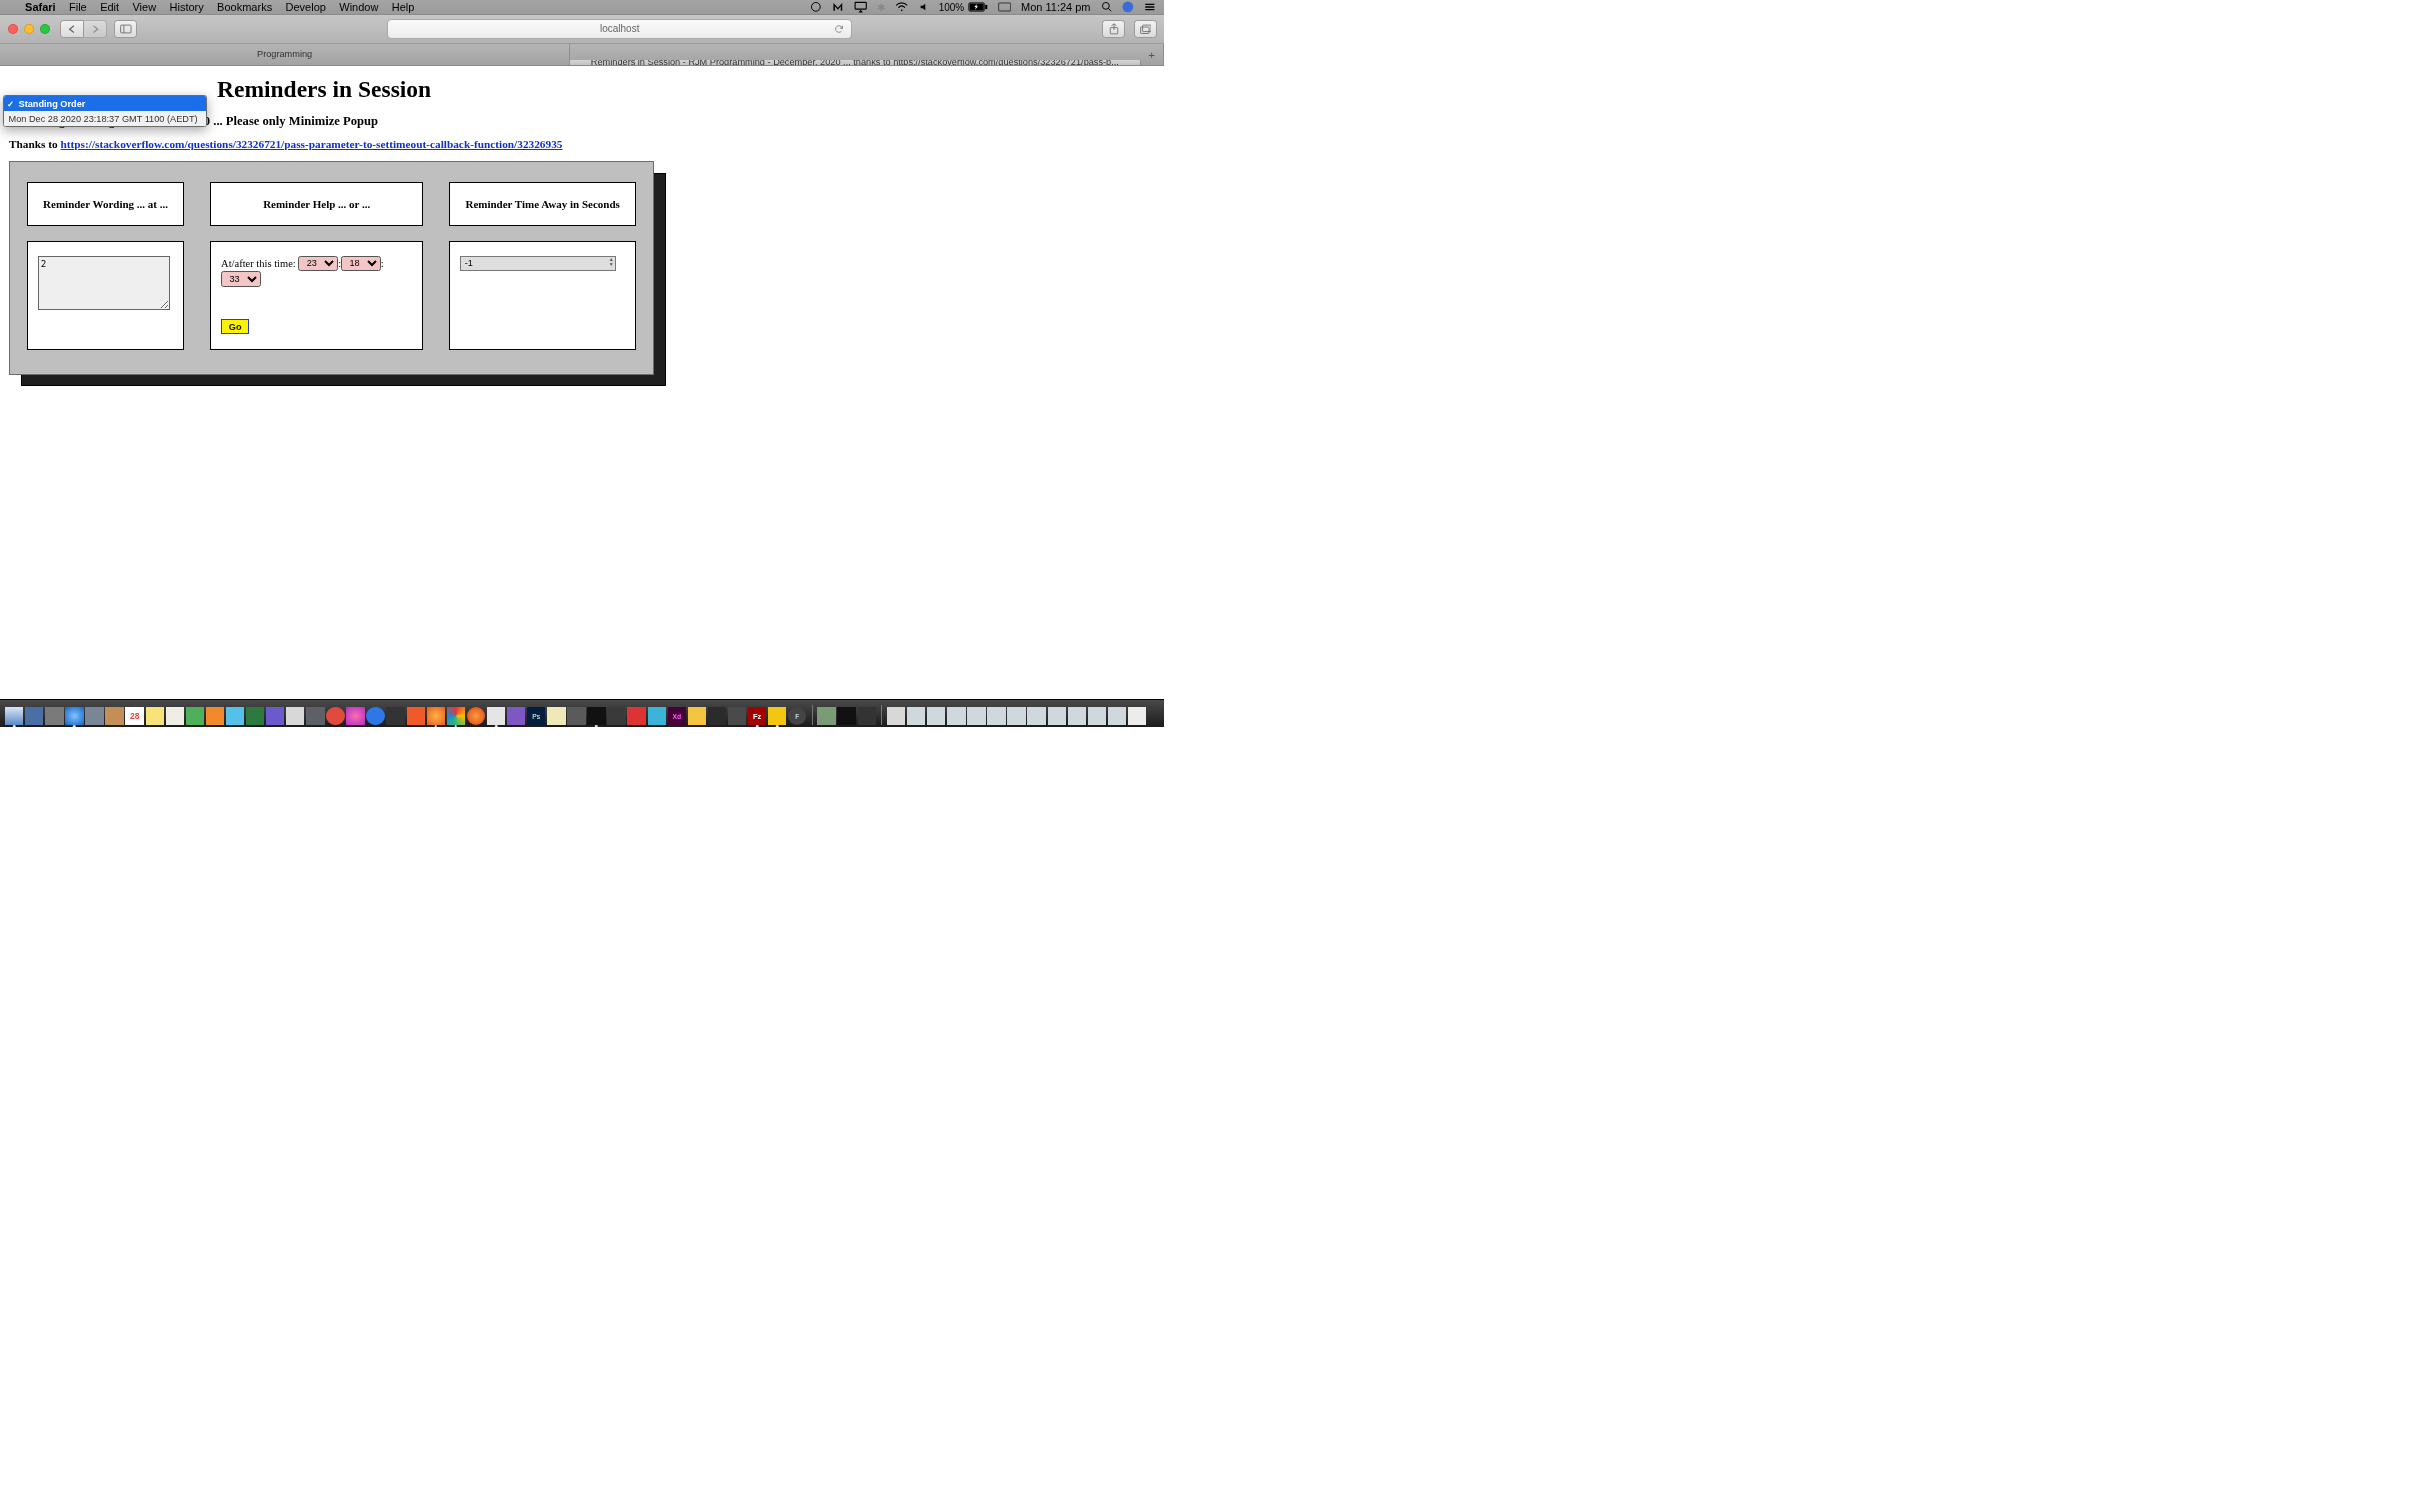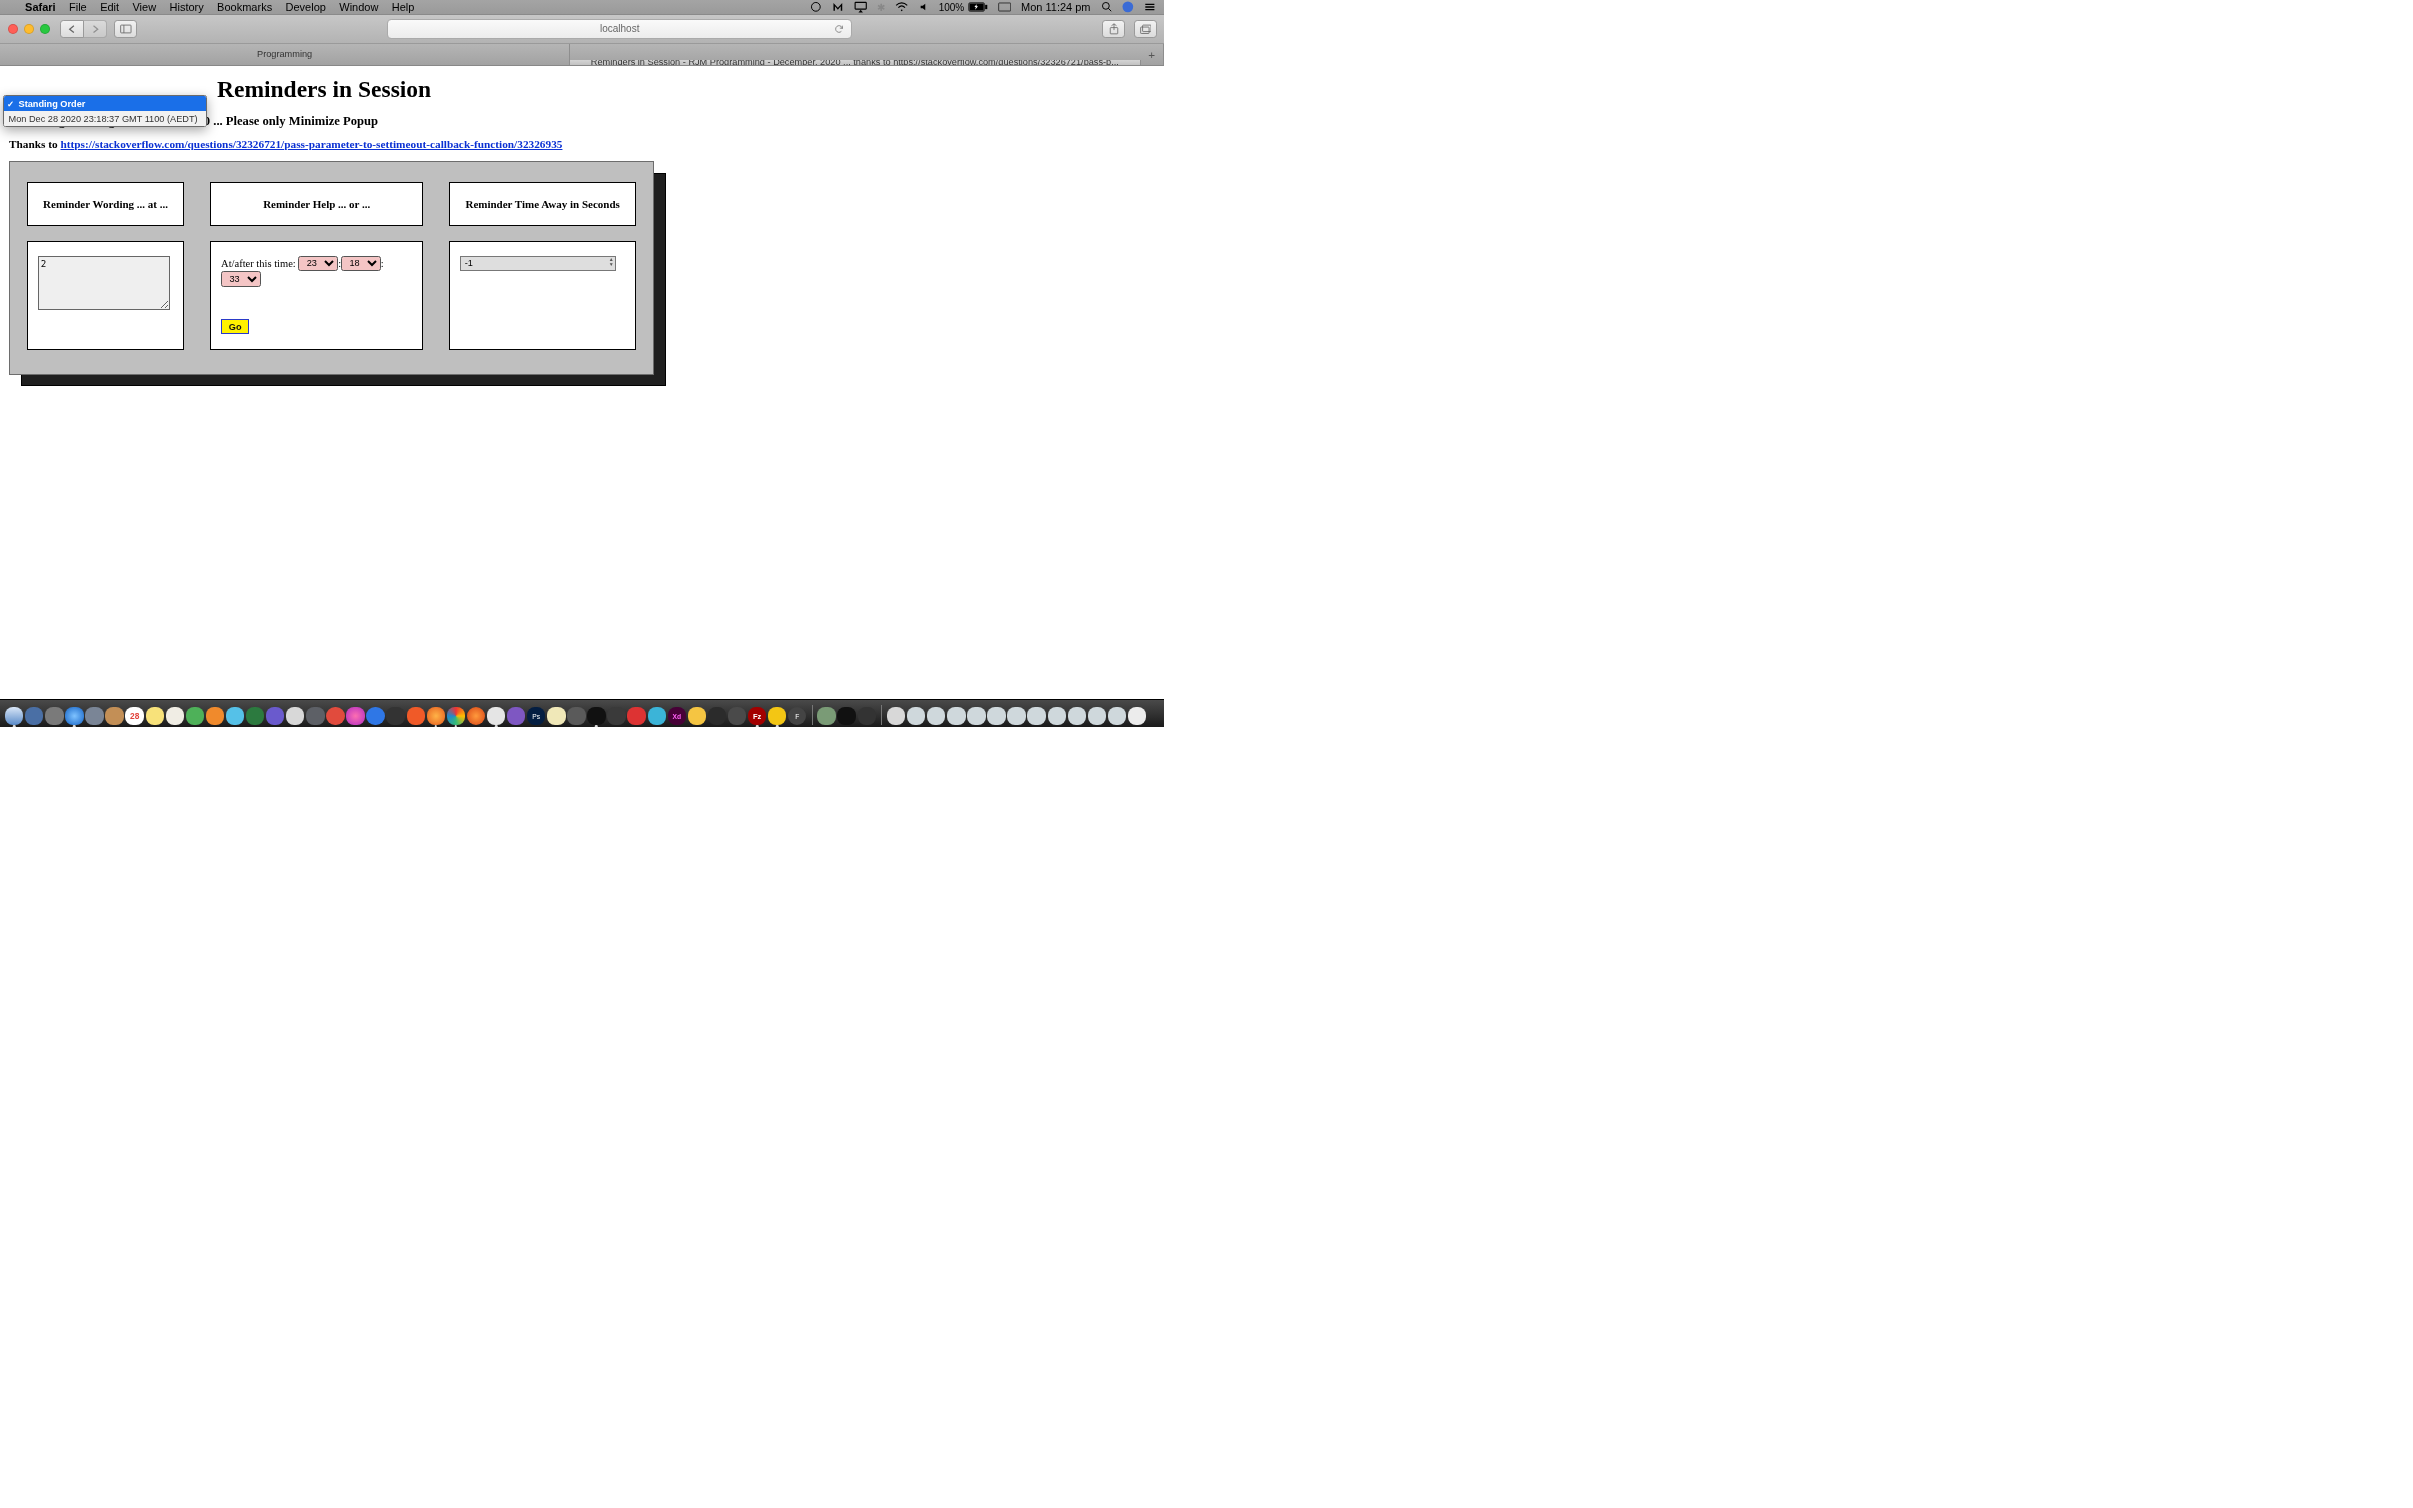--- a/index.html
+++ b/index.html
@@ -64,21 +64,21 @@
 .timeblk{font-family:Georgia,serif;font-size:10.5px;}
 .tsel{background:#f4c5c5;border:0.8px solid #555;border-radius:2.5px;font-size:9.2px;padding:0.8px 3.4px;}
 .go-btn{display:inline-block;margin-top:32px;background:#fff200;border:1.7px solid #2a3ac8;color:#111;font-size:9.2px;font-weight:700;padding:1.7px 6.7px;}
 .numfield{width:156px;height:15px;background:#dedede;border:0.8px solid #777;font-size:9.2px;padding:0.8px 3.4px;display:flex;align-items:center;position:relative;}
 .numfield .stepper{position:absolute;right:1.7px;top:0.8px;display:flex;flex-direction:column;font-size:5px;color:#555;line-height:5px;}
 
 
 .dock{position:absolute;left:0;right:0;bottom:0;height:28.5px;background:linear-gradient(#4a4a4a,#2e2e2e 60%,#1a1a1a);display:flex;align-items:flex-end;padding:1.7px 5px;gap:1.7px;border-top:0.8px solid #000;}
 .dock .grp{display:flex;gap:1.7px;align-items:flex-end;}
 .dock .sep{width:0.8px;height:20px;background:#777;margin:0 3.4px;}
-.di{width:18.4px;height:18.4px;border-radius:8px;display:flex;align-items:center;justify-content:center;font-size:8.4px;color:#fff;position:relative;}
+.di{width:18.4px;height:18.4px;border-radius:0;display:flex;align-items:center;justify-content:center;font-size:8.4px;color:#fff;position:relative;}
 .di.dot::after{content:"";position:absolute;bottom:-2.5px;left:50%;transform:translateX(-50%);width:2.5px;height:2.5px;background:#ddd;border-radius:50%;}
 
 
 svg{display:block;}
 </style>
 </head>
 <body>
 
 <div class="menubar">
   <span class="apple"></span>

